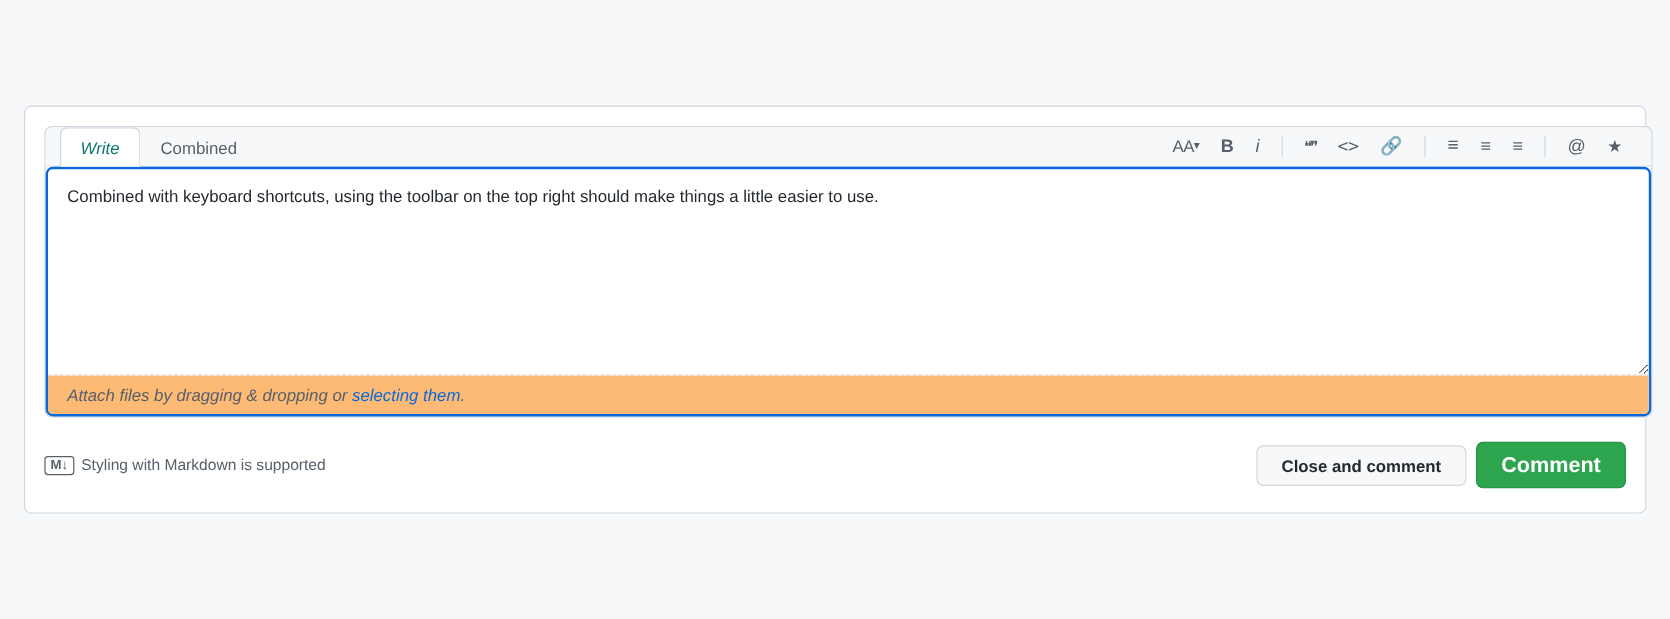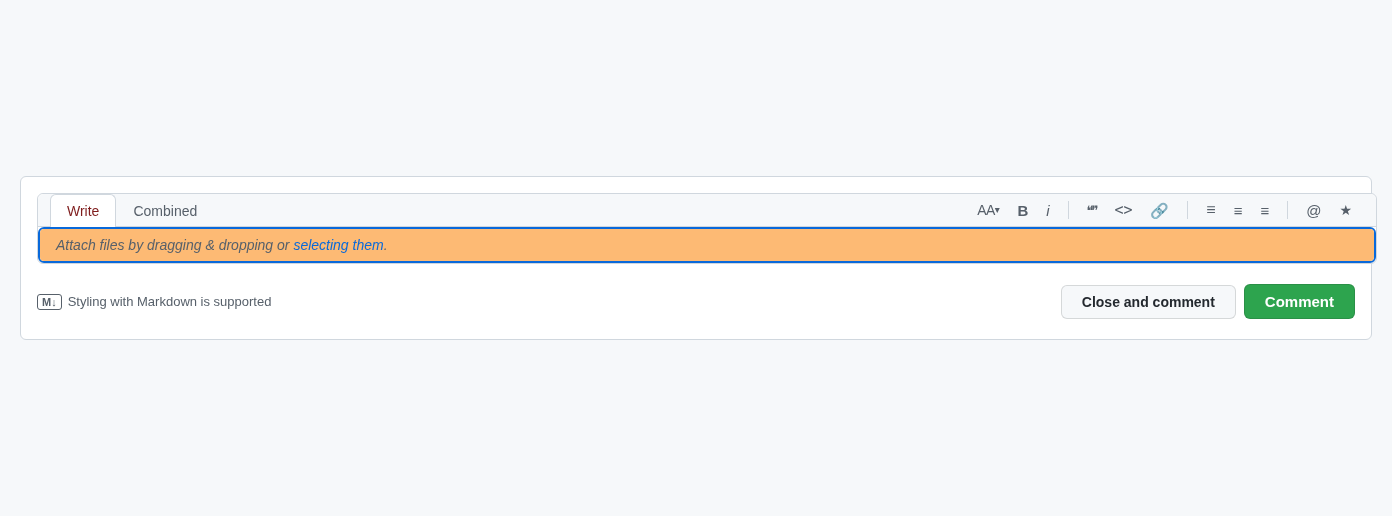--- a/index.html
+++ b/index.html
@@ -42,23 +42,24 @@
       border-bottom: none;
       border-radius: 6px 6px 0 0;
       margin-bottom: -1px;
       background: transparent;
       position: relative;
     }
     .tab.active {
       background: #fff;
       border-color: #d0d7de;
       border-bottom-color: #fff;
-      color: #7f1d1d;
+      color: #0f766e;
       font-weight: 500;
       z-index: 1;
+      font-style: italic;
     }
     .toolbar {
       display: flex;
       align-items: center;
       gap: 14px;
       padding: 6px 8px;
       color: #57606a;
     }
     .toolbar-group {
       display: flex;
@@ -156,21 +157,21 @@
       font-size: 14px;
       font-weight: 600;
       color: #24292f;
       cursor: pointer;
     }
     .btn-comment {
       padding: 8px 20px;
       background: #2da44e;
       border: 1px solid rgba(27,31,36,0.15);
       border-radius: 6px;
-      font-size: 15px;
+      font-size: 18px;
       font-weight: 600;
       color: #fff;
       cursor: pointer;
     }
     .outer-container {
       width: 100%;
       padding: 16px;
       background: #fff;
       border-radius: 6px;
       border: 1px solid #d0d7de;
@@ -209,20 +210,21 @@
         </div>
         <div class="toolbar-divider"></div>
         <div class="toolbar-group">
           <span class="toolbar-btn" style="font-size:15px;">@</span>
           <span class="toolbar-btn" style="font-size:14px;">★</span>
         </div>
       </div>
     </div>
 
     <div class="editor-wrapper">
+      <textarea class="editor-textarea" rows="7" style="">Combined with keyboard shortcuts, using the toolbar on the top right should make things a little easier to use.</textarea>
       <div class="attach-bar">
         <span>Attach files by dragging &amp; dropping or </span><a href="#" class="attach-link">selecting them</a><span>.</span>
       </div>
     </div>
   </div>
 
   <div class="footer">
     <div class="markdown-hint">
       <span class="md-icon">M↓</span>
       <span>Styling with Markdown is supported</span>

